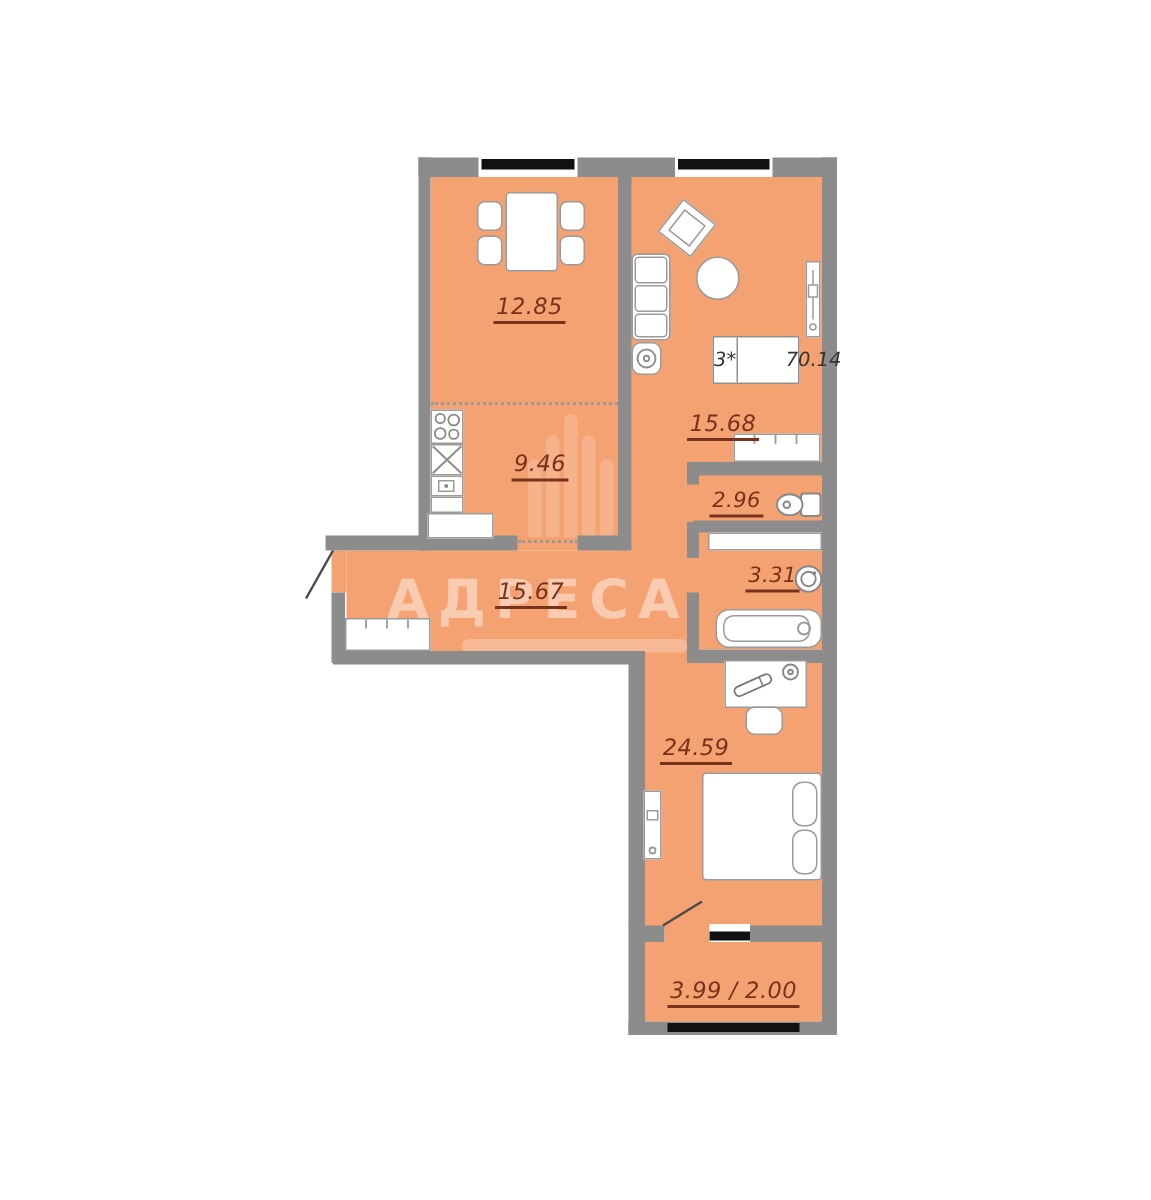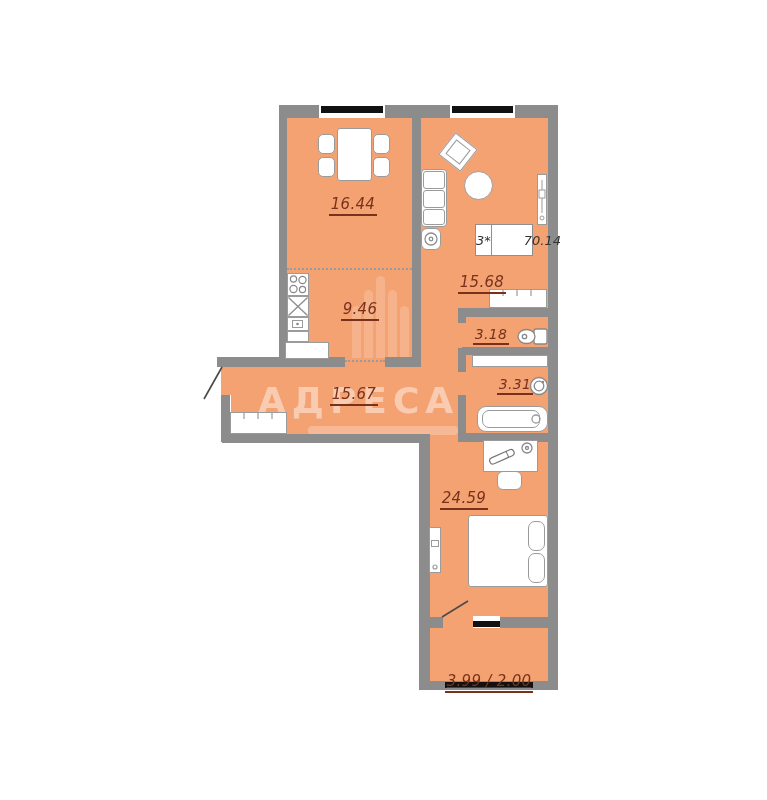--- a/index.html
+++ b/index.html
@@ -192,22 +192,22 @@
     </g>
 
     <circle cx="435" cy="567" r="2" fill="none" stroke="#9b9b9b" stroke-width="1.2"></circle>
   </svg>
 
   <div id="areabox">
     <div class="cell c1">3*</div>
     <div class="cell c2">70.14</div>
   </div>
 
-  <div class="rlabel" style="left:353px;top:195px;"><span>16.44</span></div>
+  <div class="rlabel" style="left:353px;top:195px;"><span>12.85</span></div>
   <div class="rlabel" style="left:360px;top:300px;"><span>9.46</span></div>
   <div class="rlabel" style="left:482px;top:273px;"><span>15.68</span></div>
   <div class="rlabel" style="left:354px;top:385px;"><span>15.67</span></div>
-  <div class="rlabel" style="left:491px;top:326px;font-size:14px;"><span>3.18</span></div>
+  <div class="rlabel" style="left:491px;top:326px;font-size:14px;"><span>2.96</span></div>
   <div class="rlabel" style="left:515px;top:376px;font-size:14px;"><span>3.31</span></div>
   <div class="rlabel" style="left:464px;top:489px;"><span>24.59</span></div>
-  <div class="rlabel" style="left:489px;top:672px;text-decoration:underline;"><span>3.99 / 2.00</span></div>
+  <div class="rlabel" style="left:489px;top:651px;"><span>3.99 / 2.00</span></div>
 
 </div>
 
 </body></html>

